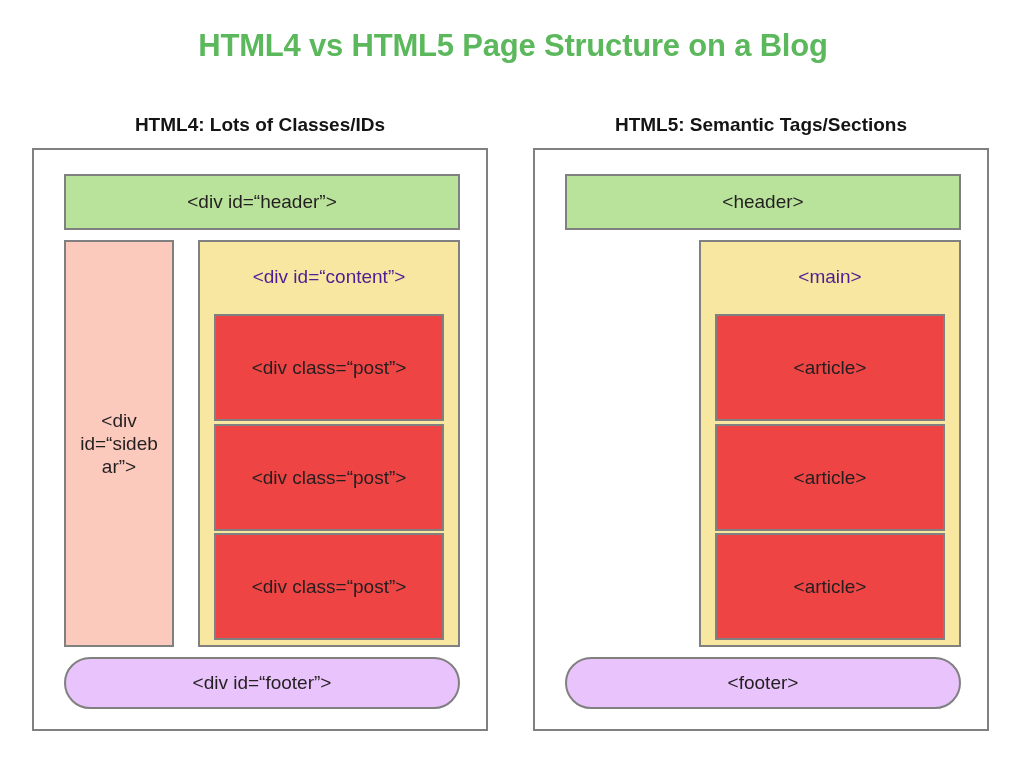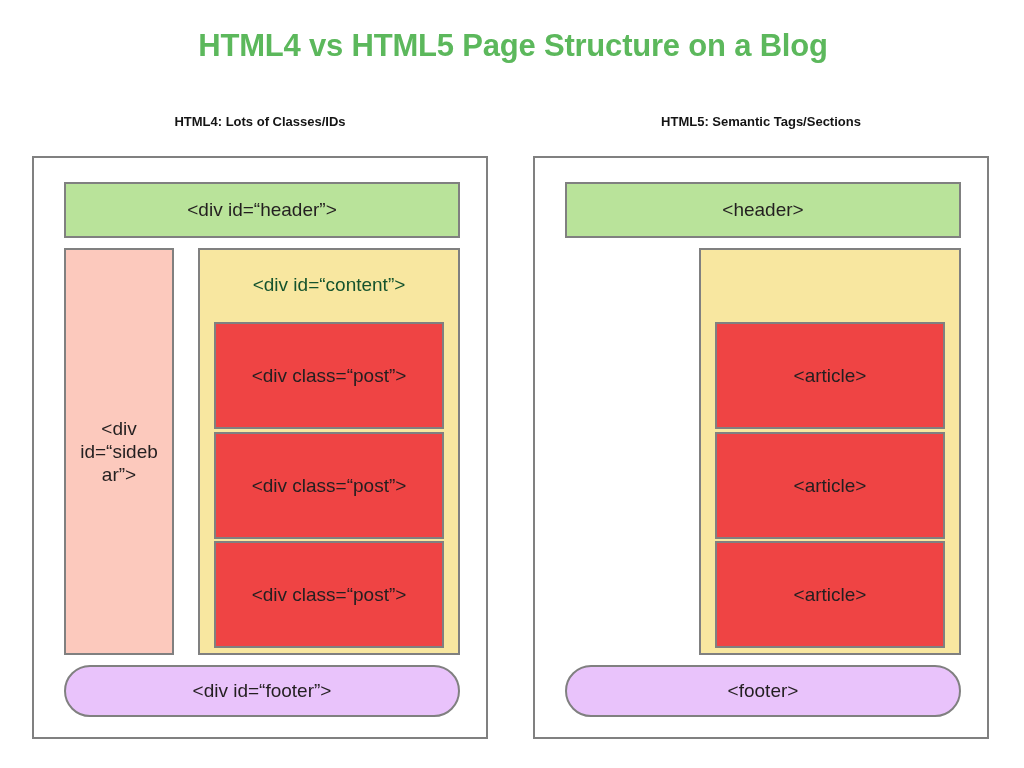--- a/index.html
+++ b/index.html
@@ -26,32 +26,32 @@
     font-size: 31px;
     font-weight: bold;
     color: #5cb85c;
     letter-spacing: -0.2px;
   }
 
   
   .col-heading {
     position: absolute;
     top: 114px;
-    font-size: 13px;
+    font-size: 19px;
     font-weight: bold;
     color: #141414;
     text-align: center;
   }
   .col-heading.left  { left: 32px;  width: 456px; }
   .col-heading.right { left: 533px; width: 456px; }
 
   
   .panel {
     position: absolute;
-    top: 156px;
+    top: 148px;
     height: 583px;
     background: #ffffff;
     border: 2px solid #808080;
     box-sizing: border-box;
   }
   .panel.left  { left: 32px;  width: 456px; }
   .panel.right { left: 533px; width: 456px; }
 
   
   .block {
@@ -99,21 +99,21 @@
   .content-label {
     position: absolute;
     left: 0;
     top: 0;
     width: 100%;
     height: 70px;
     display: flex;
     align-items: center;
     justify-content: center;
     font-size: 19px;
-    color: #14532d;
+    color: #4c1d95;
   }
 
   
   .block.inner-box {
     left: 14px;
     width: 230px;
     height: 107px;
     background: #ef4444;
     border: 2px solid #808080;
   }
@@ -157,19 +157,20 @@
   </div>
 
   <div class="block footer-bar">&lt;div id=“footer”&gt;</div>
 </div>
 
 <div class="panel right">
   <div class="block header-bar">&lt;header&gt;</div>
 
 
   <div class="block content-col">
+    <div class="content-label">&lt;main&gt;</div>
     <div class="block inner-box i0">&lt;article&gt;</div>
     <div class="block inner-box i1">&lt;article&gt;</div>
     <div class="block inner-box i2">&lt;article&gt;</div>
   </div>
 
   <div class="block footer-bar">&lt;footer&gt;</div>
 </div>
 
 </body></html>

